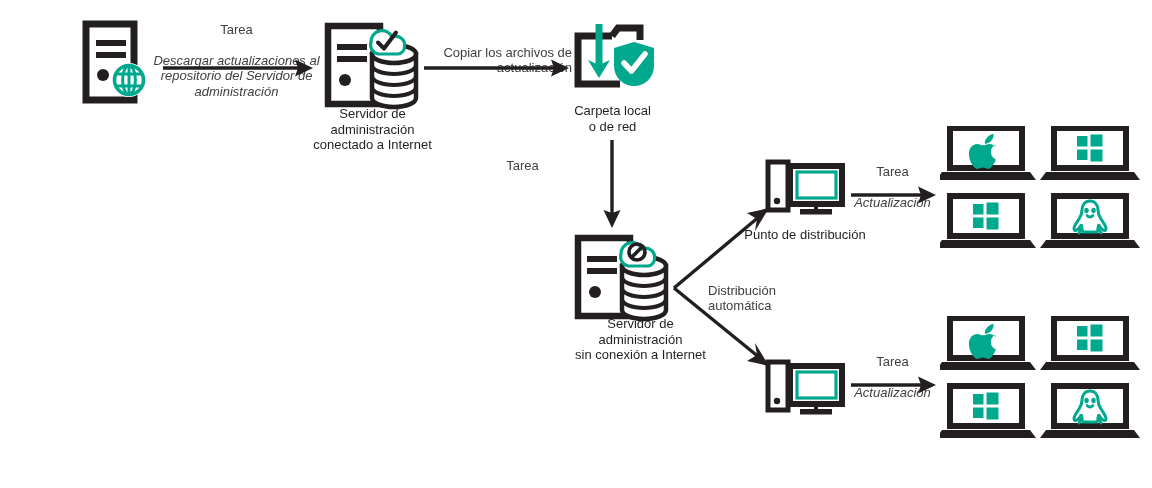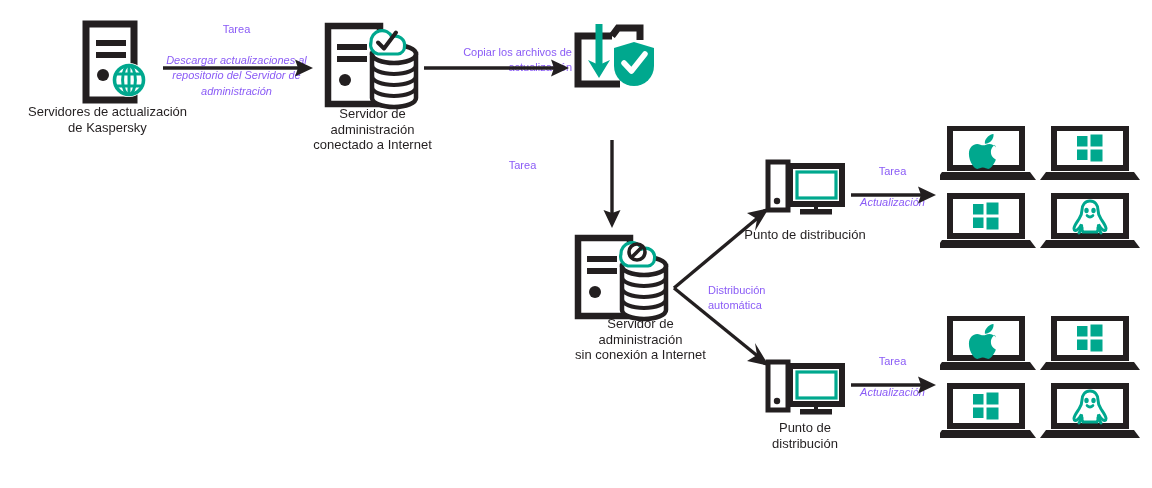--- a/index.html
+++ b/index.html
@@ -25,23 +25,23 @@
     font-family: "Liberation Sans", sans-serif;
     font-size: 13px;
     line-height: 15.5px;
     color: #231f20;
     text-align: center;
     white-space: pre-line;
   }
   .edge-label {
     position: absolute;
     font-family: "Liberation Sans", sans-serif;
-    font-size: 11px;
+    font-size: 13px;
     line-height: 15.5px;
-    color: #8b5cf6;
+    color: #404040;
     text-align: center;
     white-space: pre-line;
   }
   .edge-label .it {
     font-style: italic;
   }
   .edge-label.left {
     text-align: left;
   }
   svg.arrow {
@@ -66,22 +66,20 @@
       <circle cx="31" cy="57" r="6" fill="#231f20"></circle>
 
       <circle cx="57" cy="62" r="17" fill="#ffffff"></circle>
       <circle cx="57" cy="62" r="14.5" fill="none" stroke="#00a88e" stroke-width="3.6"></circle>
       <ellipse cx="57" cy="62" rx="6.4" ry="14.5" fill="none" stroke="#00a88e" stroke-width="3"></ellipse>
       <line x1="43.5" y1="56" x2="70.5" y2="56" stroke="#00a88e" stroke-width="3"></line>
       <line x1="43.5" y1="68" x2="70.5" y2="68" stroke="#00a88e" stroke-width="3"></line>
       <line x1="57" y1="47.5" x2="57" y2="76.5" stroke="#00a88e" stroke-width="3"></line>
     </svg>
   </div>
-  <div class="label" style="left:0px; top:104px; width:215px;">Servidores de actualización
-de Kaspersky</div>
 
   <div class="edge-label" style="left:143px; top:6px; width:187px;">
     <span>Tarea</span><br>
     <span class="it">Descargar actualizaciones al
 repositorio del Servidor de
 administración</span>
   </div>
   <svg class="arrow" style="left:163px; top:58px;" width="150" height="20">
     <line x1="0" y1="10" x2="136" y2="10" stroke="#231f20" stroke-width="3.4"></line>
     <path d="M150 10 L132 1.5 L135 10 L132 18.5 Z" fill="#231f20"></path>
@@ -128,20 +126,22 @@
       <path d="M44 14 H10 V62 H52" fill="none" stroke="#231f20" stroke-width="7"></path>
       <path d="M44 14 L50 6 H72 V18" fill="none" stroke="#231f20" stroke-width="7"></path>
 
       <line x1="31" y1="2" x2="31" y2="44" stroke="#00a88e" stroke-width="7"></line>
       <path d="M31 56 L20 38 L31 43 L42 38 Z" fill="#00a88e"></path>
 
       <path d="M66 20 L86 26 V44 a20 20 0 0 1 -20 20 a20 20 0 0 1 -20 -20 V26 Z" fill="#00a88e"></path>
       <path d="M56 41 L63.5 49 L77 32" fill="none" stroke="#ffffff" stroke-width="5.5" stroke-linecap="round" stroke-linejoin="round"></path>
     </svg>
   </div>
+  <div class="label" style="left:550px; top:103px; width:125px;">Carpeta local
+o de red</div>
 
   <div class="edge-label" style="left:455px; top:142px; width:135px; text-align:center;">
     <span>Tarea</span><br>
   </div>
   <svg class="arrow" style="left:602px; top:140px;" width="20" height="88">
     <line x1="10" y1="0" x2="10" y2="74" stroke="#231f20" stroke-width="3.4"></line>
     <path d="M10 88 L1.5 70 L10 73 L18.5 70 Z" fill="#231f20"></path>
   </svg>
 
   <div class="node" style="left:572px; top:232px;">
@@ -253,22 +253,20 @@
   <div class="node" style="left:764px; top:358px;">
     <svg class="icon-svg" width="82" height="62" viewBox="0 0 82 62">
       <path d="M4 4 H24 V52 H4 Z" fill="#ffffff" stroke="#231f20" stroke-width="5"></path>
       <circle cx="13" cy="43" r="3.2" fill="#231f20"></circle>
       <path d="M26 8 H78 V46 H26 Z" fill="#ffffff" stroke="#231f20" stroke-width="6"></path>
       <rect x="33" y="14" width="39" height="26" fill="none" stroke="#00a88e" stroke-width="3.2"></rect>
       <line x1="52" y1="46" x2="52" y2="52" stroke="#231f20" stroke-width="4"></line>
       <rect x="36" y="51" width="32" height="5.5" fill="#231f20"></rect>
     </svg>
   </div>
-  <div class="label" style="left:745px; top:420px; width:120px;">Punto de
-distribución</div>
 
   <div class="edge-label" style="left:845px; top:338px; width:95px;">
     <span>Tarea</span><br>
     <span class="it">Actualización</span>
   </div>
   <svg class="arrow" style="left:851px; top:375px;" width="85" height="20">
     <line x1="0" y1="10" x2="71" y2="10" stroke="#231f20" stroke-width="3.4"></line>
     <path d="M85 10 L67 1.5 L70 10 L67 18.5 Z" fill="#231f20"></path>
   </svg>
 

